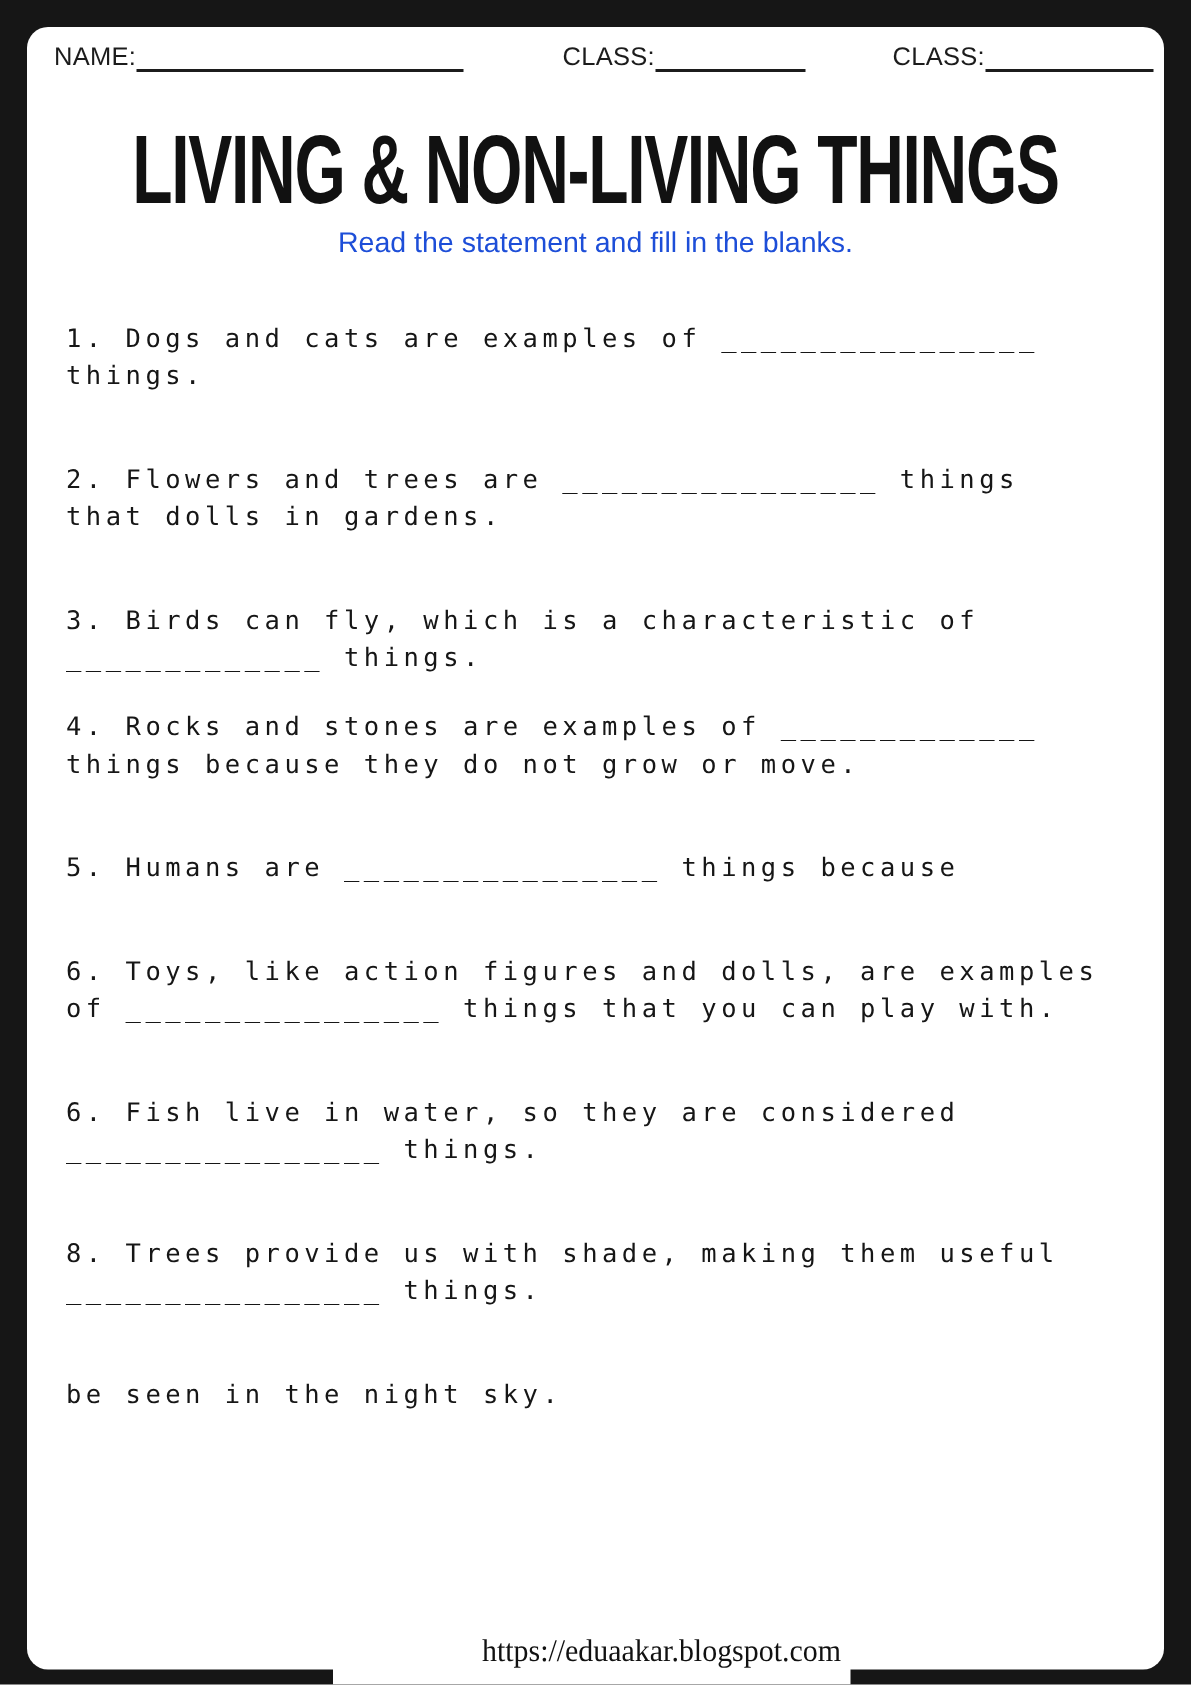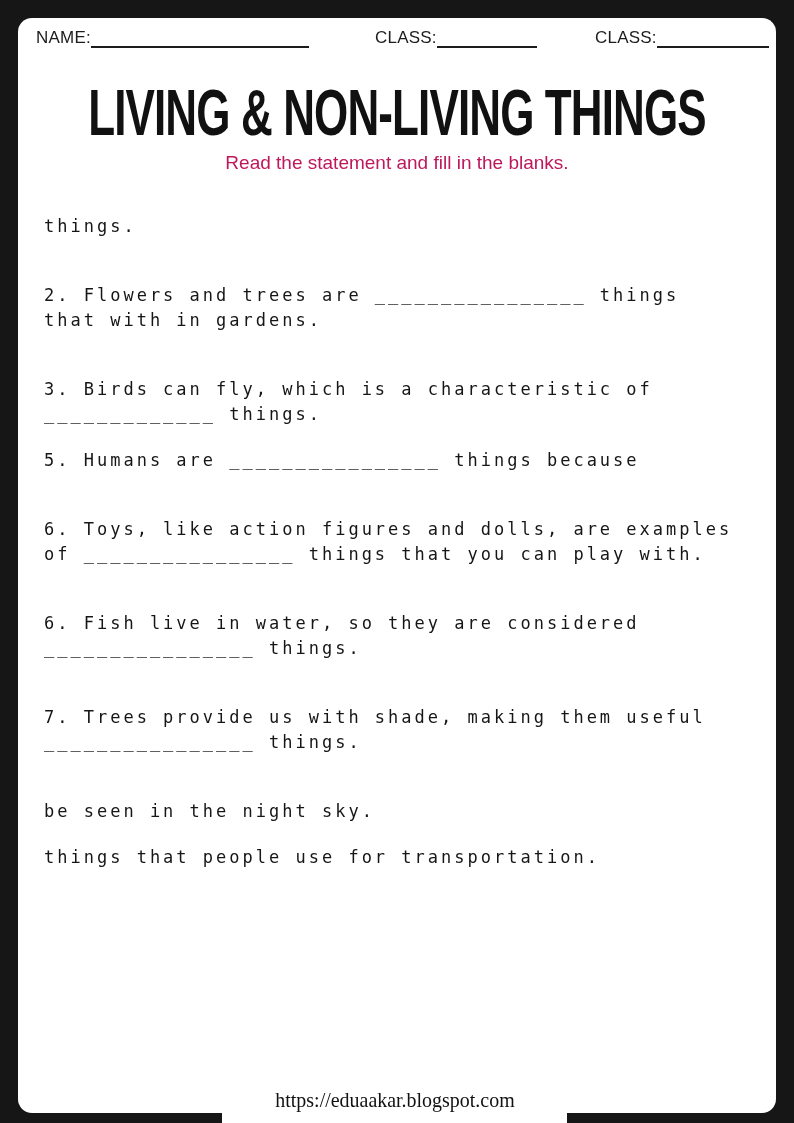--- a/index.html
+++ b/index.html
@@ -53,21 +53,21 @@
     white-space: nowrap;
     color: #111111;
     transform: scale(0.88, 1.3);
     transform-origin: 50% 50%;
   }
   .subtitle {
     position: absolute;
     top: 134px; left: 0; right: 0;
     text-align: center;
     font-size: 19px;
-    color: #be185d;
+    color: #1d4ed8;
   }
   
   .questions {
     position: absolute;
     top: 196px; left: 26px; right: 16px;
     font-family: "DejaVu Sans Mono", monospace;
     font-size: 17px;
     line-height: 25px;
     letter-spacing: 3px;
     color: #161616;
@@ -75,21 +75,21 @@
   .question { margin-bottom: 44px; }
   .question.tight { margin-bottom: 21px; }
   .qline { display: block; white-space: nowrap; }
   
   .footer-tab {
     position: absolute;
     left: 222px; top: 1088px;
     width: 345px; height: 35px;
     background: #ffffff;
     display: flex;
-    justify-content: center;
+    justify-content: flex-end;
     align-items: flex-start;
     z-index: 2;
   }
   .footer-url {
     font-family: "Liberation Serif", serif;
     font-size: 21px;
     line-height: 24px;
     color: #111111;
     white-space: nowrap;
     transform: scaleX(0.95);
@@ -112,50 +112,54 @@
       <span class="lbl">CLASS:</span><span class="rule rule-date"></span>
     </div>
   </div>
 
   <div class="title">LIVING &amp; NON-LIVING THINGS</div>
 
   <div class="subtitle">Read the statement and fill in the blanks.</div>
 
   <div class="questions">
     <div class="question">
+      <span class="qline">1. Dogs and cats are examples of ________________</span>
       <span class="qline">things.</span>
     </div>
     <div class="question">
       <span class="qline">2. Flowers and trees are ________________ things</span>
-      <span class="qline">that with in gardens.</span>
+      <span class="qline">that dolls in gardens.</span>
     </div>
     <div class="question tight">
       <span class="qline">3. Birds can fly, which is a characteristic of</span>
       <span class="qline">_____________ things.</span>
+    </div>
+    <div class="question">
+      <span class="qline">4. Rocks and stones are examples of _____________</span>
+      <span class="qline">things because they do not grow or move.</span>
     </div>
     <div class="question">
       <span class="qline">5. Humans are ________________ things because</span>
     </div>
     <div class="question">
       <span class="qline">6. Toys, like action figures and dolls, are examples</span>
       <span class="qline">of ________________ things that you can play with.</span>
     </div>
     <div class="question">
       <span class="qline">6. Fish live in water, so they are considered</span>
       <span class="qline">________________ things.</span>
     </div>
     <div class="question">
-      <span class="qline">7. Trees provide us with shade, making them useful</span>
+      <span class="qline">8. Trees provide us with shade, making them useful</span>
       <span class="qline">________________ things.</span>
     </div>
     <div class="question tight">
       <span class="qline">be seen in the night sky.</span>
     </div>
     <div class="question">
-      <span class="qline">things that people use for transportation.</span>
     </div>
   </div>
 
 </div>
 
 <div class="footer-tab">
   <span class="footer-url">https://eduaakar.blogspot.com</span>
 </div>
 
 </body></html>

